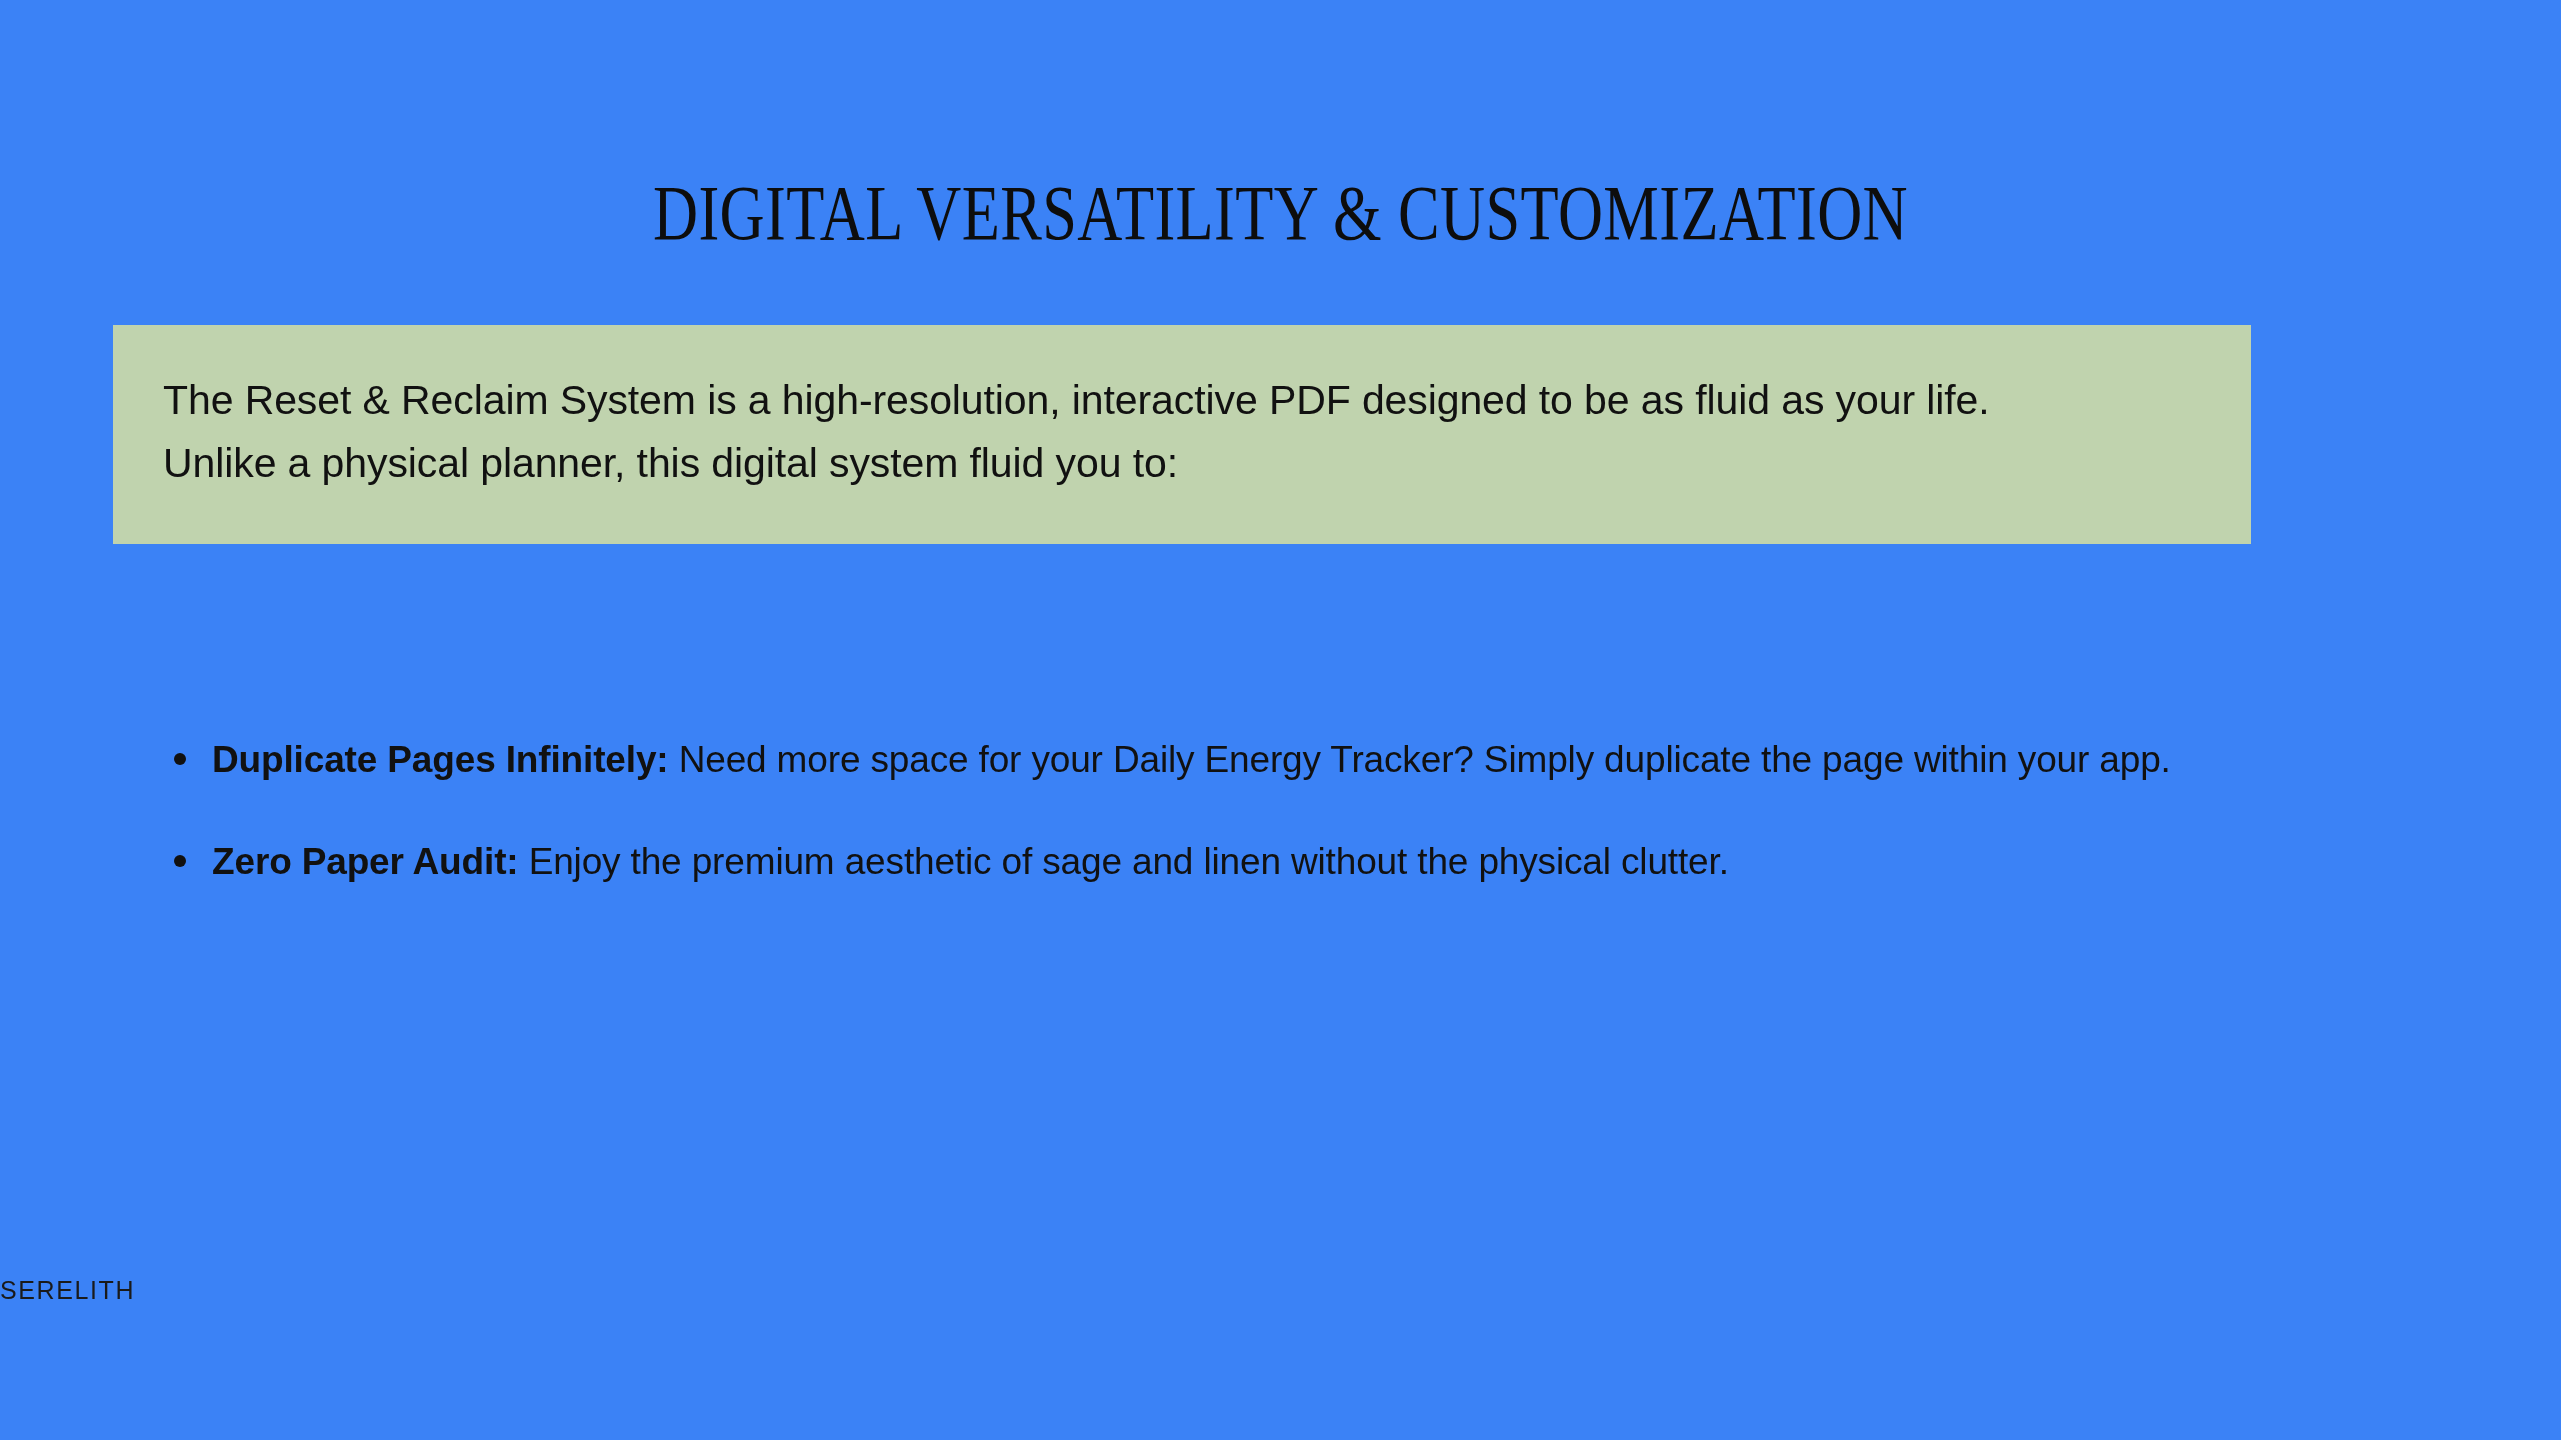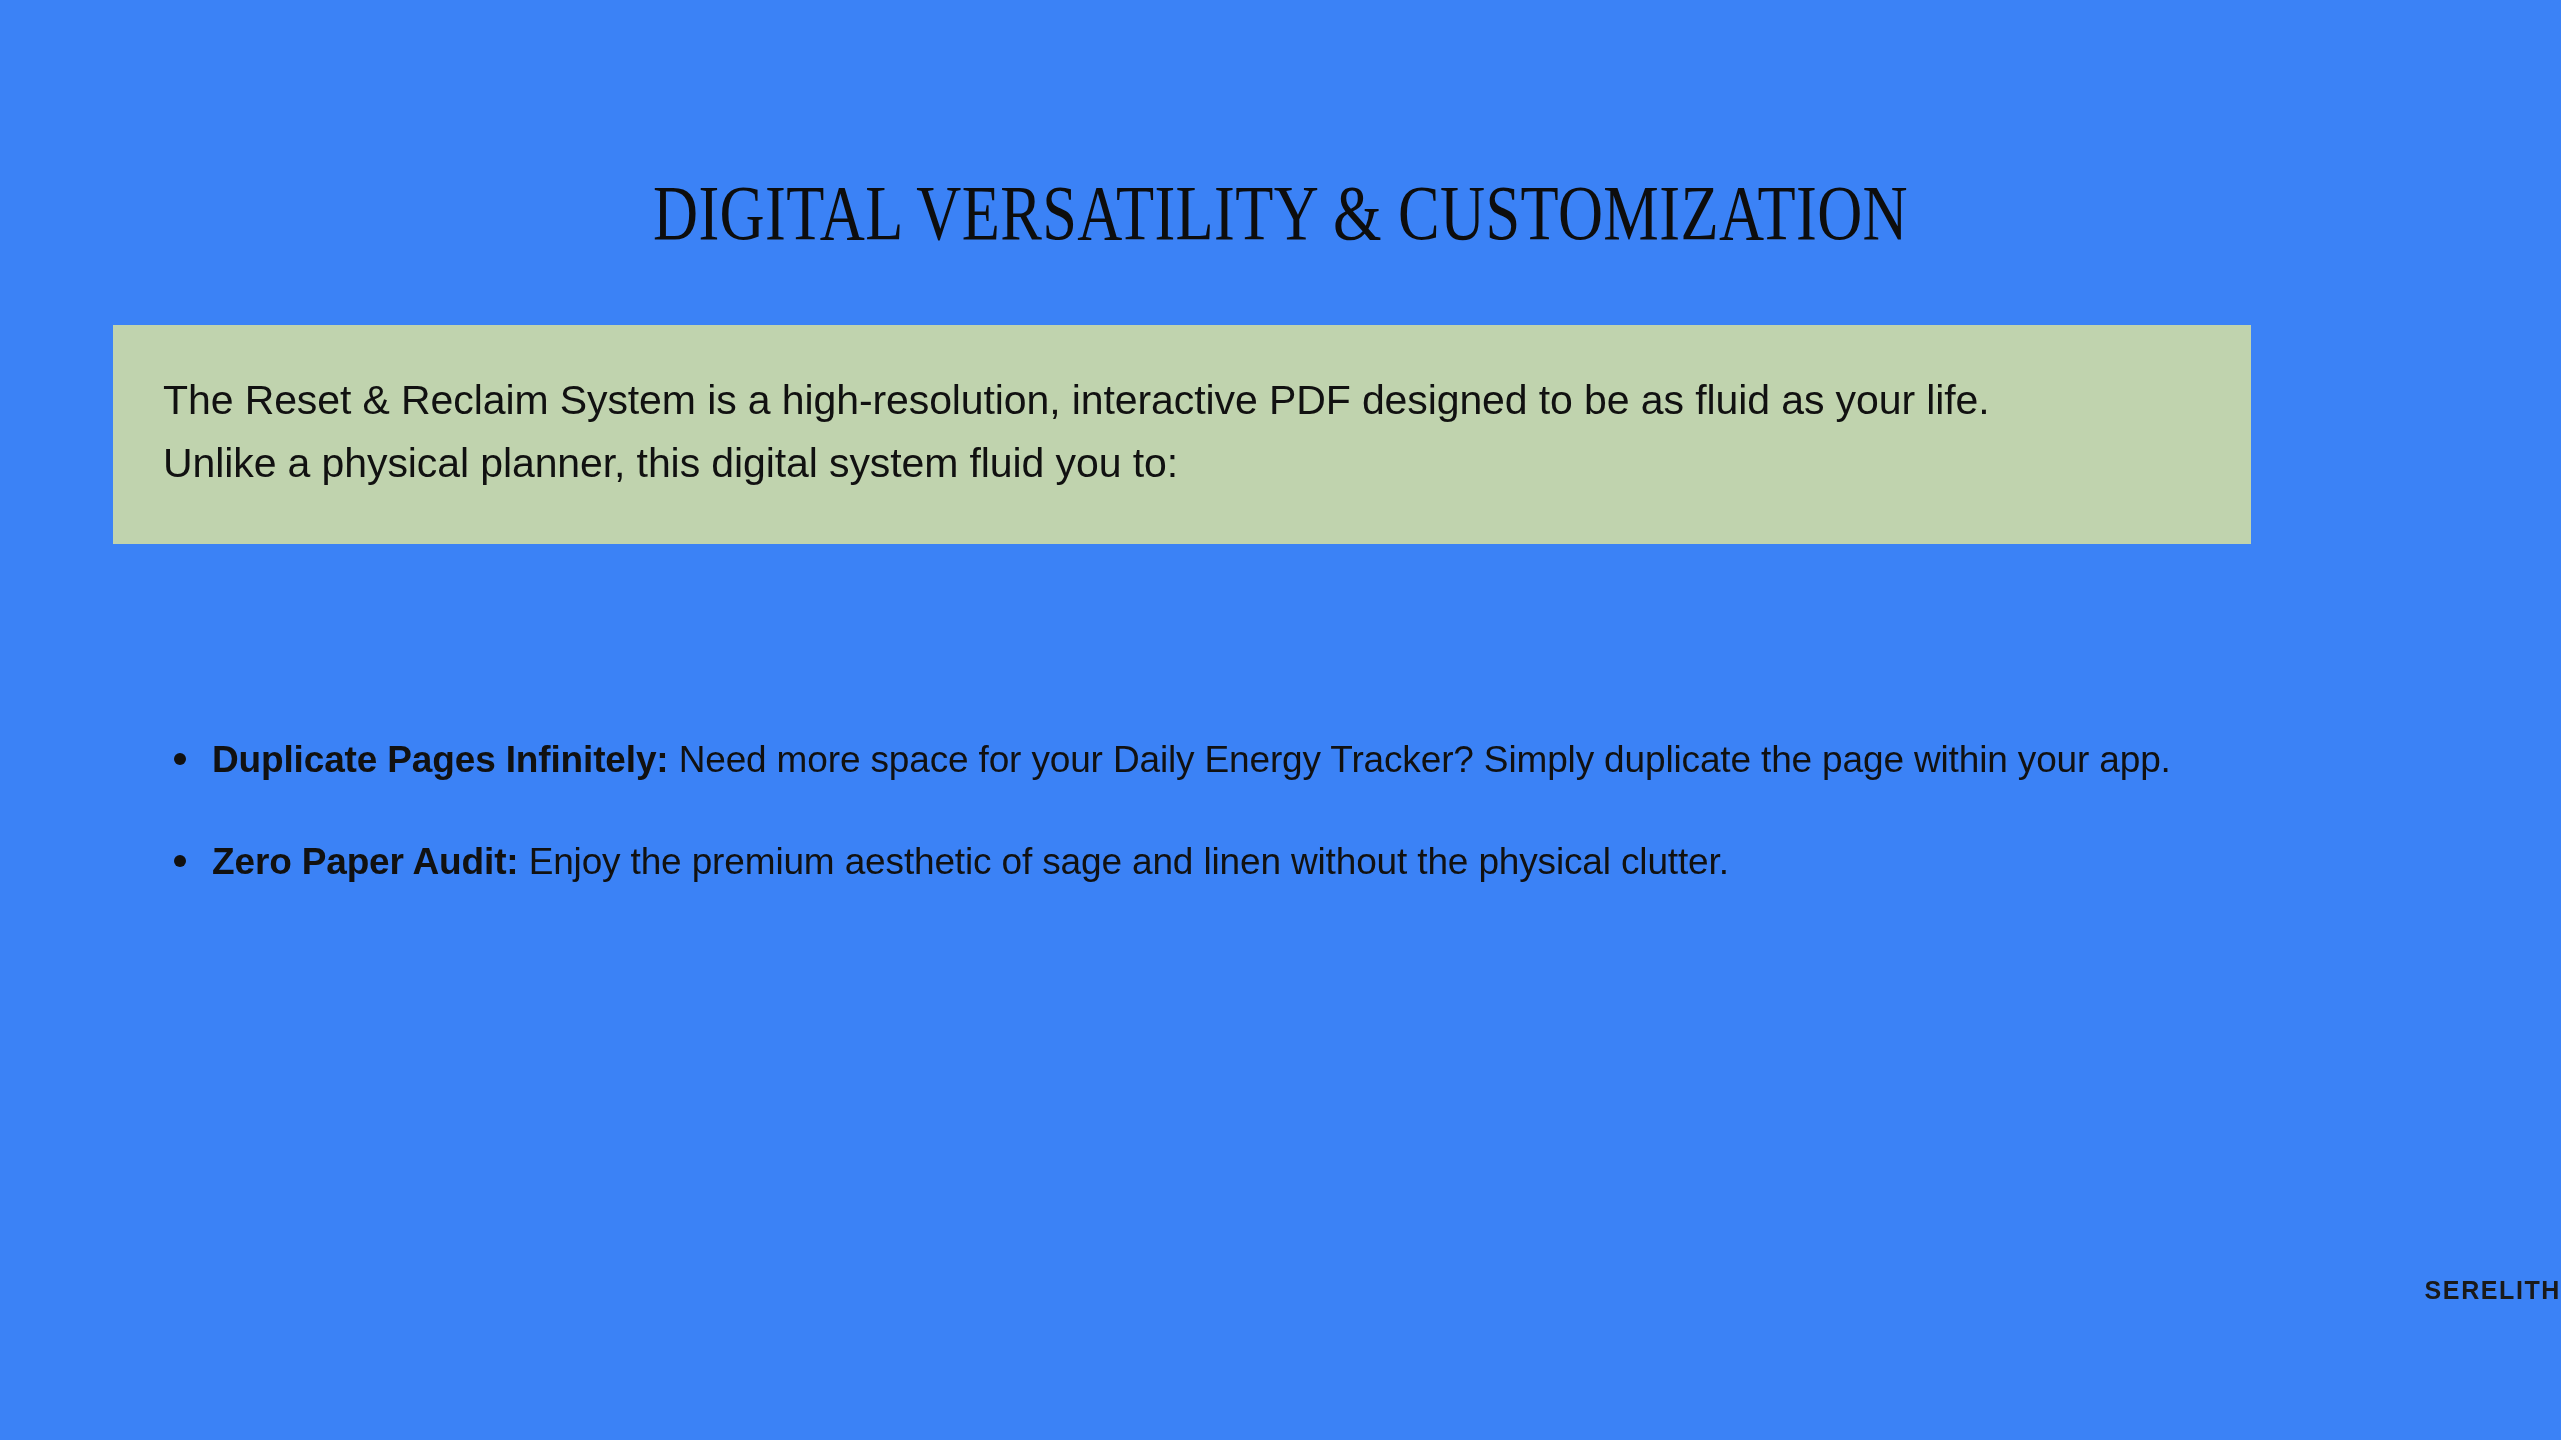--- a/index.html
+++ b/index.html
@@ -99,24 +99,24 @@
   .bullet-lead {
     font-weight: 700;
   }
 
   
   .footer-brand {
     position: absolute;
     left: 0;
     right: 0;
     top: 1276px;
-    text-align: right;
+    text-align: left;
     font-family: "Liberation Sans", sans-serif;
     font-size: 25px;
-    font-weight: 700;
+    font-weight: 400;
     letter-spacing: 1.6px;
     color: #1a1a1a;
   }
 </style>
 </head>
 <body style="background-color: rgb(255, 255, 255);">
 
 <div class="slide">
 
   <h1 class="slide-title">DIGITAL VERSATILITY &amp; CUSTOMIZATION</h1>

